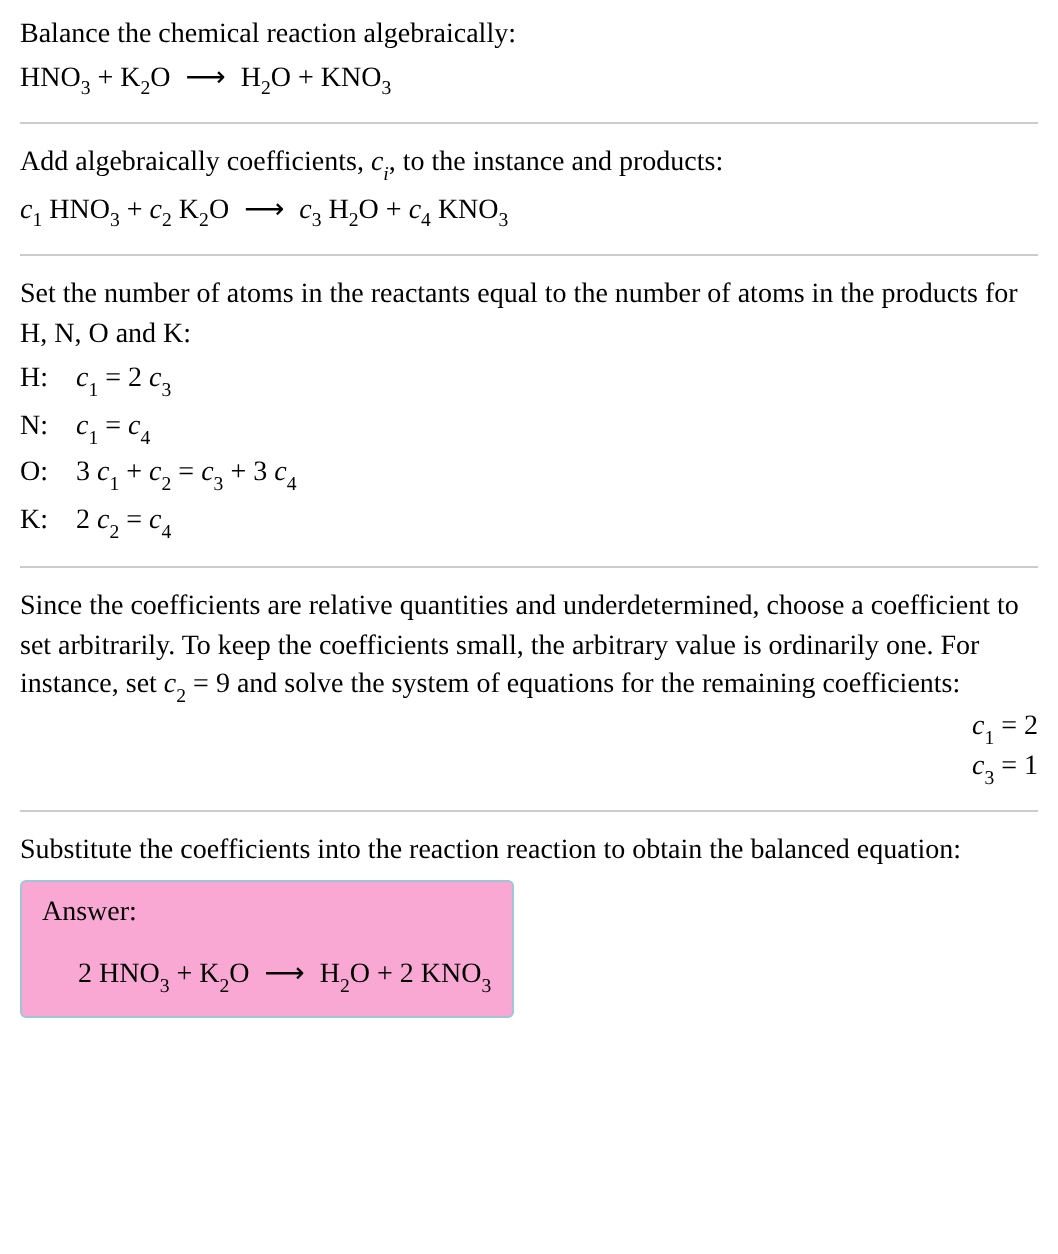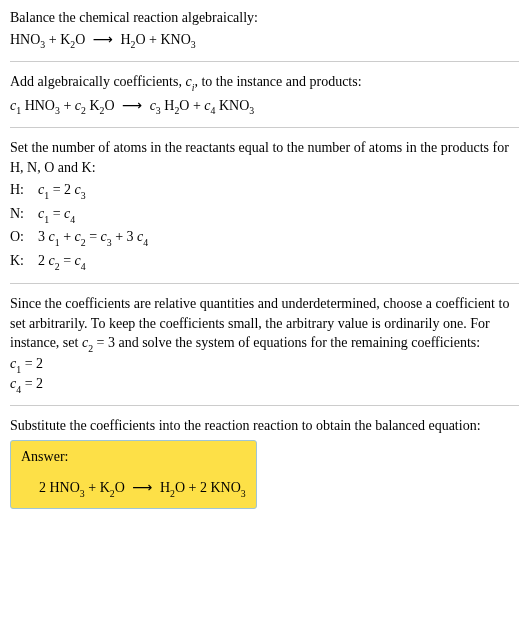--- a/index.html
+++ b/index.html
@@ -49,24 +49,25 @@
     .atom-table td {
       padding: 1px 0;
       vertical-align: baseline;
     }
     .atom-table td:first-child {
       padding-right: 14px;
     }
     .coef-list div {
       margin: 0;
       line-height: 1.35;
+      text-align: right;
     }
     .answer-box {
       border: 1px solid #9ec5d8;
-      background: #fde047;
+      background: #f9a8d4;
       border-radius: 3px;
       padding: 6px 10px 8px 10px;
       display: inline-block;
       margin-top: 4px;
     }
     .answer-label {
       margin-bottom: 4px;
       font-size: 14px;
     }
     .answer-eq {
@@ -122,25 +123,25 @@
       <td><span>2 </span><span class="italic">c</span><span class="sub">2</span><span> = </span><span class="italic">c</span><span class="sub">4</span></td>
     </tr>
   </tbody>
     </table>
 </div>
 
 <hr class="divider">
 
 <div class="section">
   <div>
-    <span>Since the coefficients are relative quantities and underdetermined, choose a coefficient to set arbitrarily. To keep the coefficients small, the arbitrary value is ordinarily one. For instance, set </span><span class="italic">c</span><span class="sub">2</span><span> = 3 and solve the system of equations for the remaining coefficients:</span>
+    <span>Since the coefficients are relative quantities and underdetermined, choose a coefficient to set arbitrarily. To keep the coefficients small, the arbitrary value is ordinarily one. For instance, set </span><span class="italic">c</span><span class="sub">2</span><span> = 9 and solve the system of equations for the remaining coefficients:</span>
   </div>
   <div class="coef-list">
     <div><span class="italic">c</span><span class="sub">1</span><span> = 2</span></div>
-    <div><span class="italic">c</span><span class="sub">4</span><span> = 2</span></div>
+    <div><span class="italic">c</span><span class="sub">3</span><span> = 1</span></div>
   </div>
 </div>
 
 <hr class="divider">
 
 <div class="section">
   <div>Substitute the coefficients into the reaction reaction to obtain the balanced equation:</div>
   <div class="answer-box">
     <div class="answer-label">Answer:</div>
     <div class="answer-eq">

